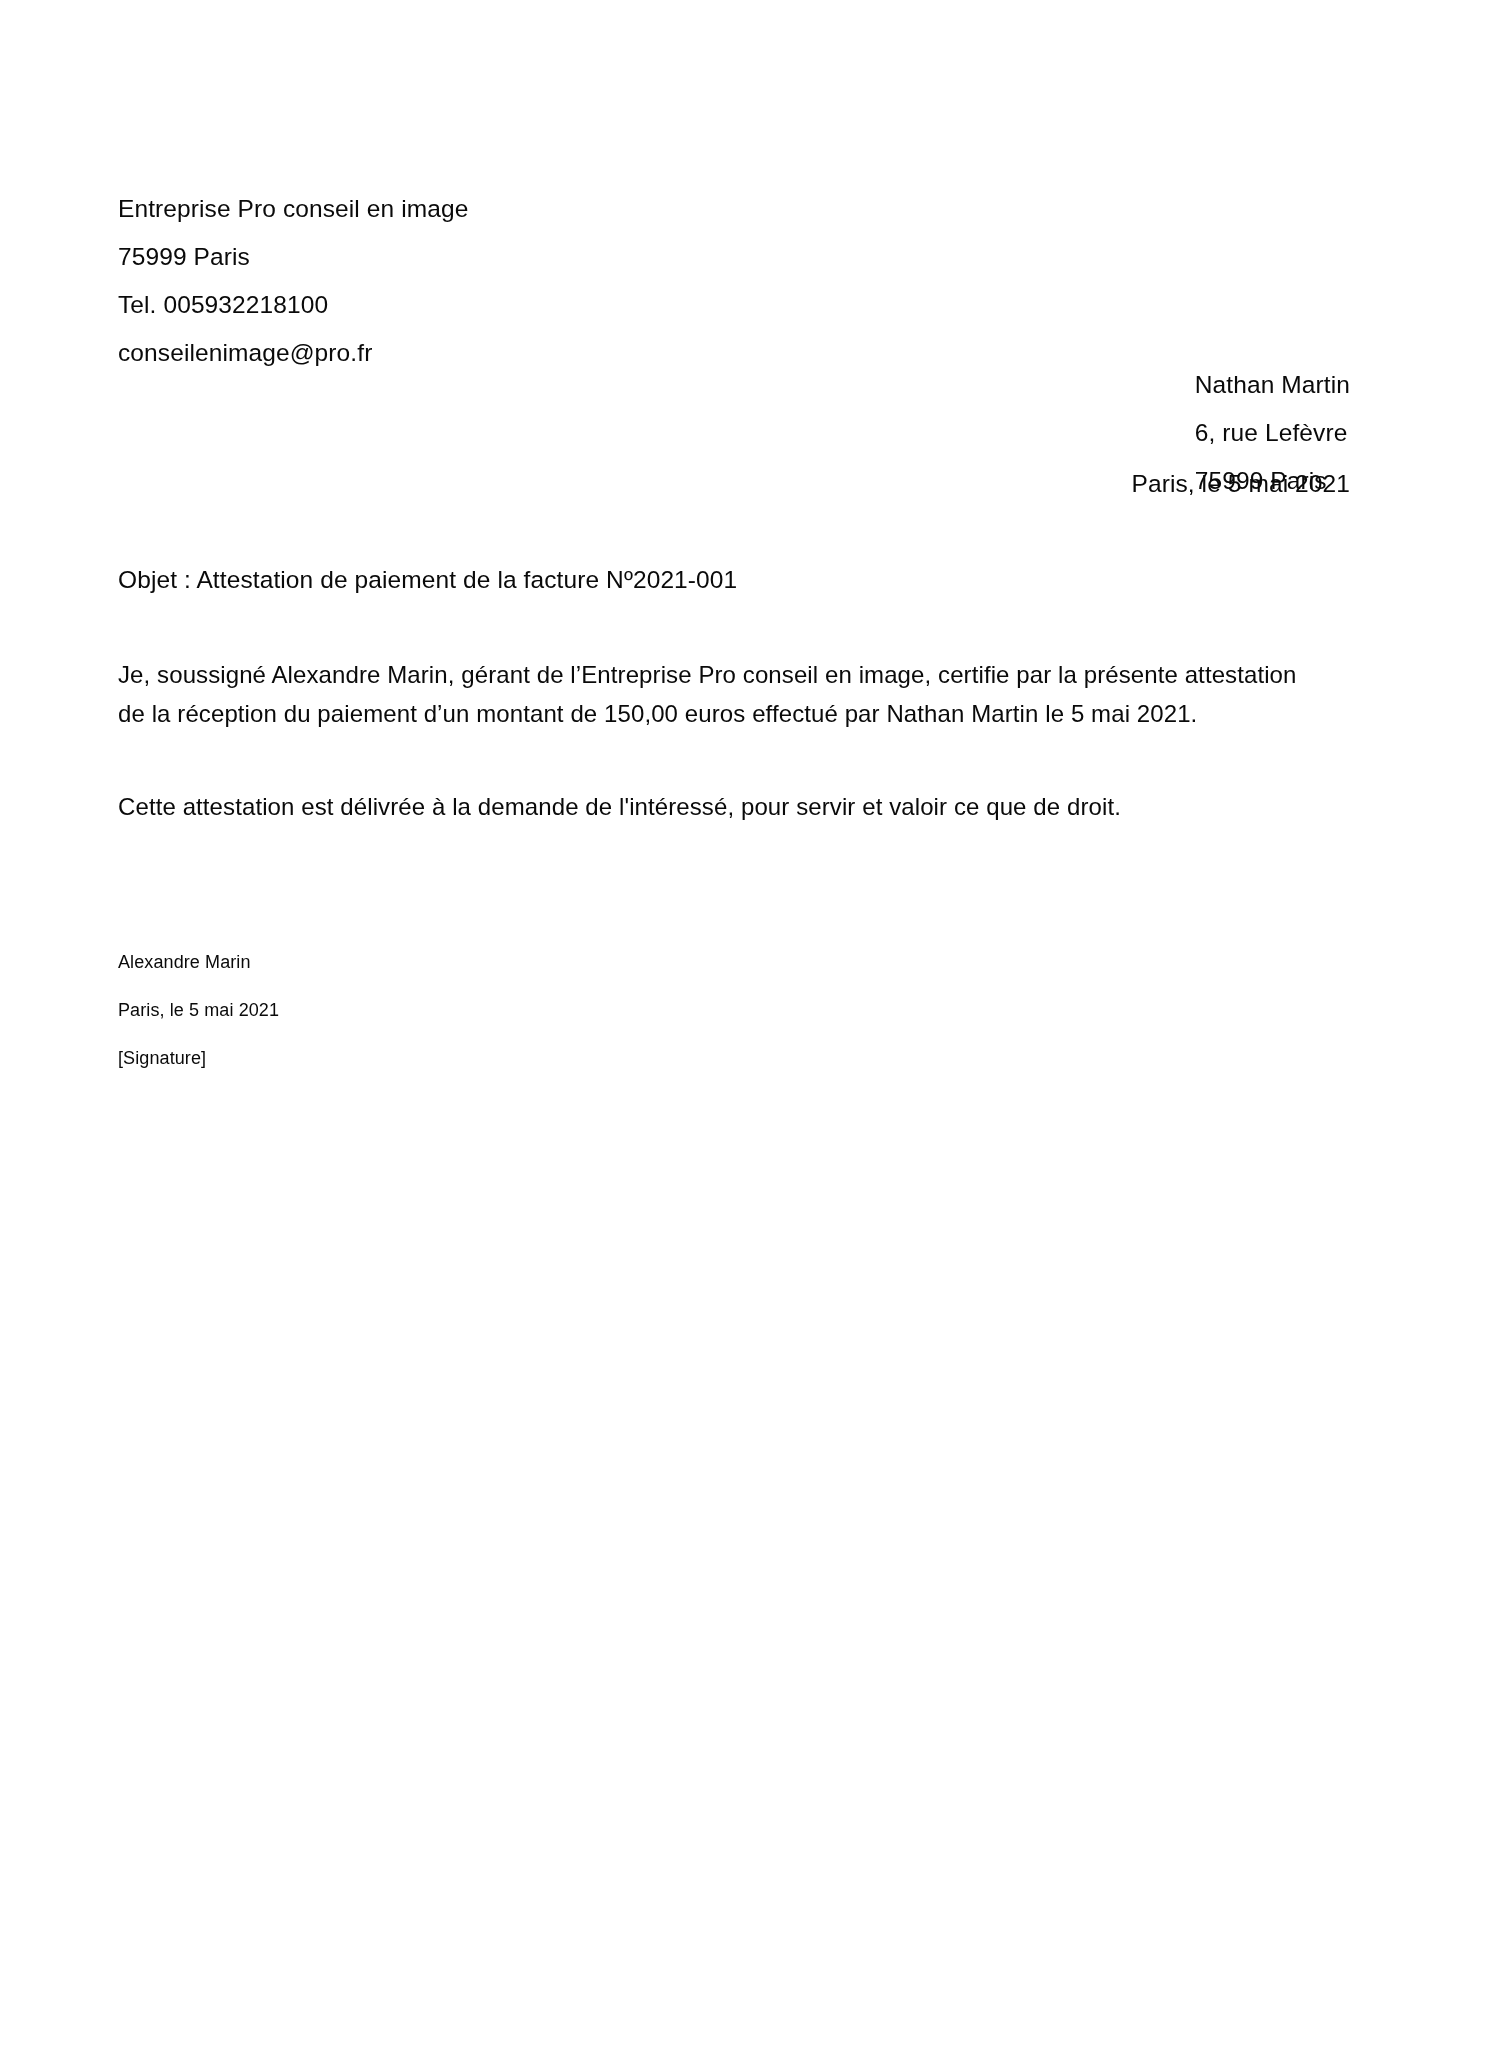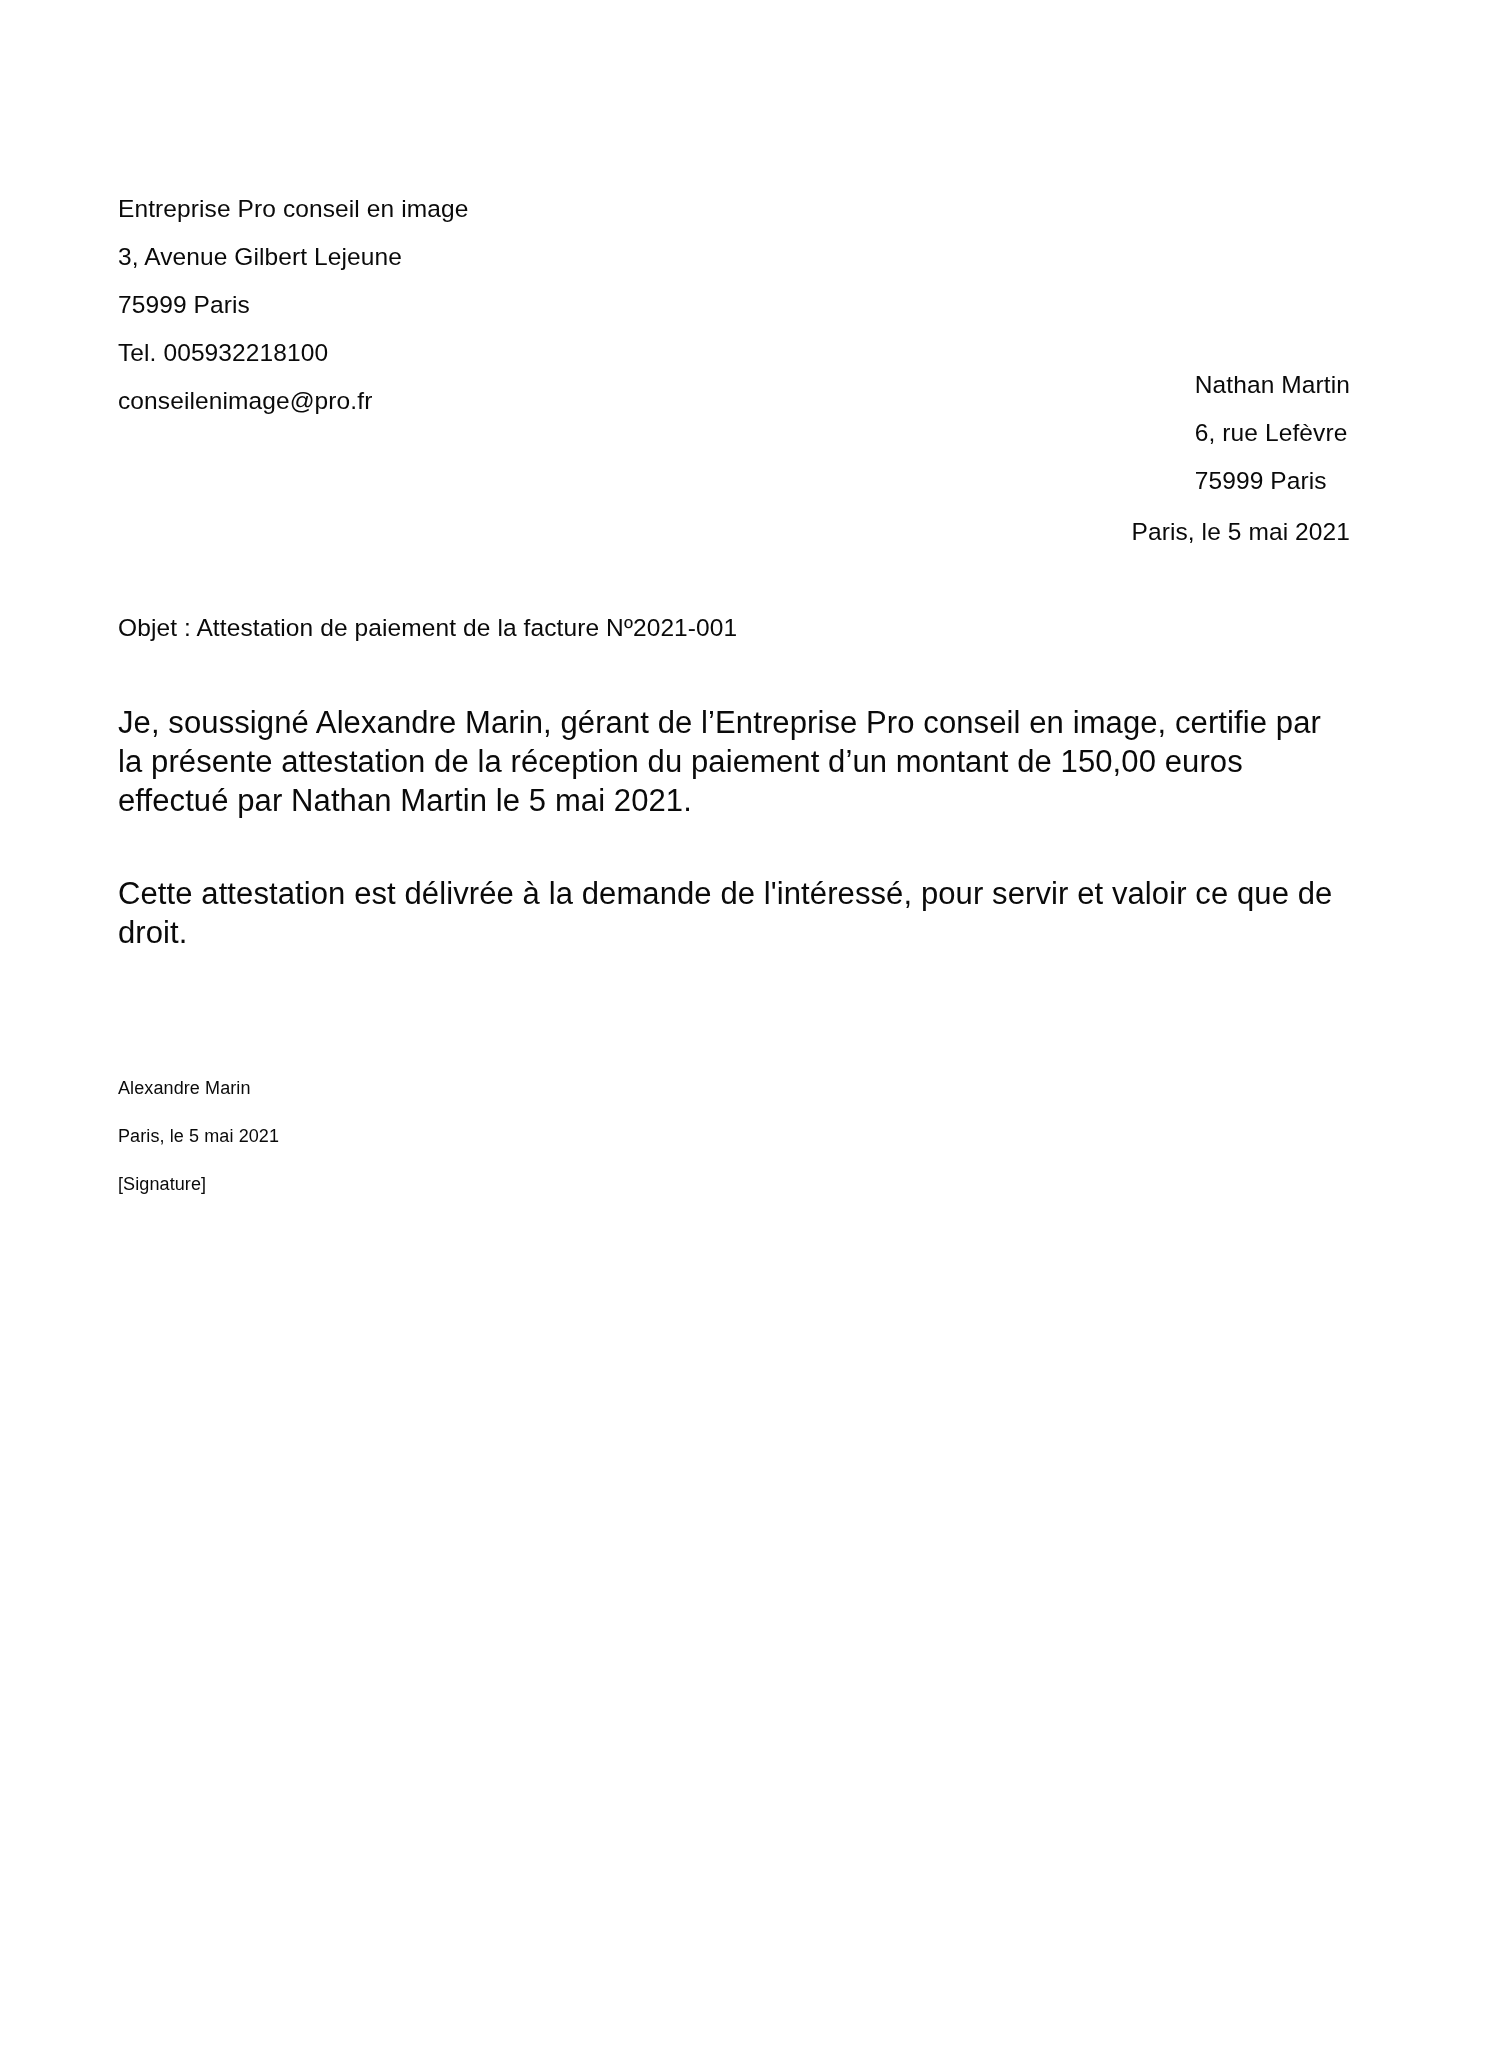--- a/index.html
+++ b/index.html
@@ -70,21 +70,21 @@
     font-size: 24.5px;
     line-height: 34px;
     letter-spacing: 0.1px;
   }
 
   
   .body-block {
     margin-top: 58px;
   }
   .body-paragraph {
-    font-size: 31px;
+    font-size: 24px;
     line-height: 39px;
     letter-spacing: 0.1px;
     margin: 0 0 54px 0;
     max-width: 1230px;
   }
   .body-paragraph:last-child {
     margin-bottom: 12px;
   }
   .body-paragraph.p-narrow {
     max-width: 1205px;
@@ -105,21 +105,20 @@
   }
 </style>
 </head>
 <body>
 
 <div class="page">
   <div class="letter">
 
     <div class="sender-block">
       <div class="sender-line">Entreprise Pro conseil en image</div>
-      <div class="sender-line">3, Avenue Gilbert Lejeune</div>
       <div class="sender-line">75999 Paris</div>
       <div class="sender-line">Tel. 005932218100</div>
       <div class="sender-line">conseilenimage@pro.fr</div>
     </div>
 
     <div class="recipient-block">
       <div class="recipient-line">Nathan Martin</div>
       <div class="recipient-line">6, rue Lefèvre</div>
       <div class="recipient-line">75999 Paris</div>
     </div>

